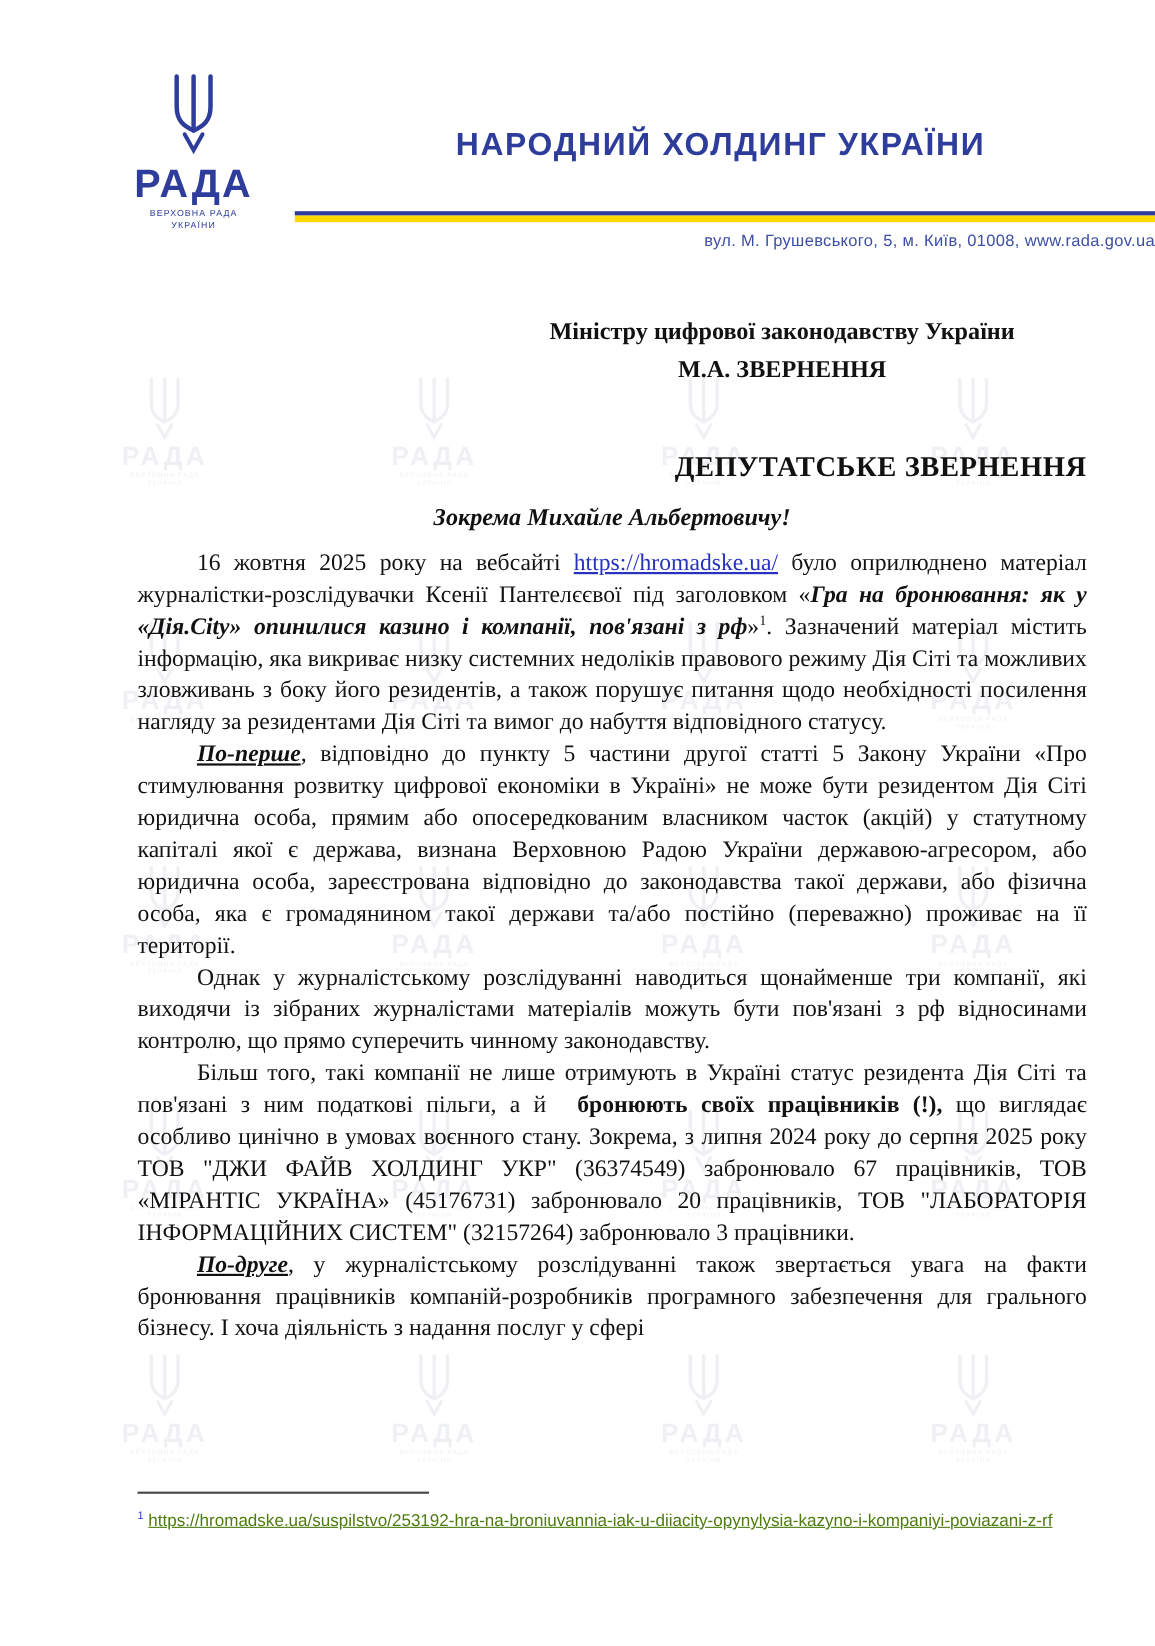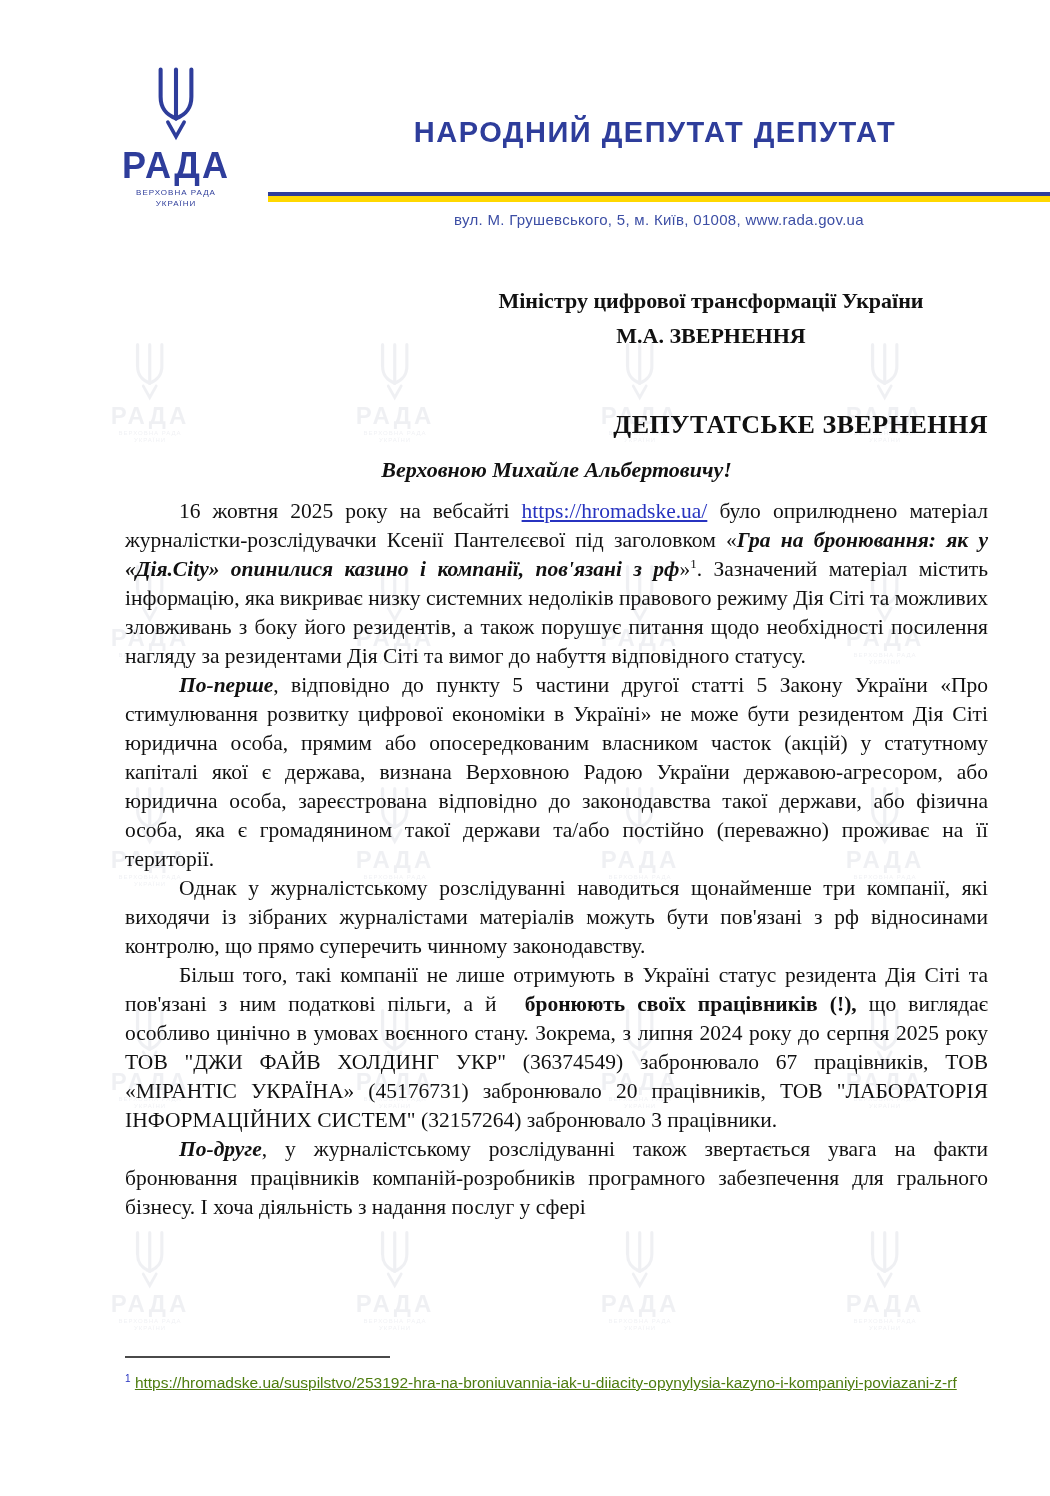--- a/index.html
+++ b/index.html
@@ -45,21 +45,21 @@
     text-align:center;
     font-family:"Liberation Sans", sans-serif;
     font-weight:600;font-size:29px;letter-spacing:1.5px;
     color:#2e3d9b;z-index:2;
   }
   .divider{position:absolute;left:268px;right:0;top:192px;z-index:2;}
   .divider .bar-blue{height:4px;background:#2e3d9b;}
   .divider .bar-yellow{height:6px;background:#ffd800;}
   .header-address{
     position:absolute;left:268px;right:0;top:211px;
-    text-align:center;
+    text-align:right;
     font-family:"Liberation Sans", sans-serif;
     font-size:15px;letter-spacing:0.3px;
     color:#3c4ea5;z-index:2;
   }
   
   .recipient{
     position:absolute;left:430px;right:58px;top:283px;
     text-align:center;font-weight:bold;font-size:22px;line-height:35px;
     z-index:2;
   }
@@ -74,21 +74,21 @@
   .salutation{
     text-align:center;font-weight:bold;font-style:italic;font-size:22px;
     margin:0 0 14px 0;
   }
   .par{
     margin:0;text-align:justify;text-indent:54px;
     font-size:21.5px;line-height:29px;
   }
   .rb{font-weight:bold;margin-left:16px;}
   .rbi{font-weight:bold;font-style:italic;}
-  .rbiu{font-weight:bold;font-style:italic;}
+  .rbiu{font-weight:bold;font-style:italic;text-decoration:underline;}
   .rsup{font-size:13px;line-height:0;vertical-align:super;}
   a.rlink{color:#2733c0;cursor:pointer;}
   
   .footnote{
     position:absolute;left:125px;right:62px;top:1356px;z-index:2;
     font-family:"Liberation Sans", sans-serif;
     font-size:15.5px;line-height:25px;
   }
   .footnote-rule{width:265px;border-top:2px solid #4a4a4a;margin-bottom:8px;}
   .footnote sup{font-size:10px;color:#2733c0;}
@@ -309,37 +309,37 @@
       <path d="M47 4 V34 C47 48 40 54 30 58"></path>
       <path d="M21 62 L30 78 L39 62" stroke-width="4"></path>
     </svg>
     <div class="wordmark">РАДА</div>
     <div class="logo-sub">
       <div>ВЕРХОВНА РАДА</div>
       <div>УКРАЇНИ</div>
     </div>
   </div>
 
-  <div class="header-title">НАРОДНИЙ ДЕПУТАТ ДЕПУТАТ</div>
+  <div class="header-title">НАРОДНИЙ ХОЛДИНГ УКРАЇНИ</div>
 
   <div class="divider">
     <div class="bar-blue"></div>
     <div class="bar-yellow"></div>
   </div>
 
   <div class="header-address">вул. М. Грушевського, 5, м. Київ, 01008,  www.rada.gov.ua</div>
 
   <div class="recipient">
-    <div>Міністру цифрової трансформації України</div>
+    <div>Міністру цифрової законодавству України</div>
     <div>М.А. ЗВЕРНЕННЯ</div>
   </div>
 
   <div class="doc">
     <h1 class="doc-title">ДЕПУТАТСЬКЕ ЗВЕРНЕННЯ</h1>
-    <div class="salutation">Верховною Михайле Альбертовичу!</div>
+    <div class="salutation">Зокрема Михайле Альбертовичу!</div>
     <div id="paragraphs">
         <p class="par"><span class="">16 жовтня 2025 року на вебсайті </span><a href="#" class="rlink">https://hromadske.ua/</a><span class=""> було оприлюднено матеріал журналістки-розслідувачки Ксенії Пантелєєвої під заголовком «</span><span class="rbi">Гра на бронювання: як у «Дія.City» опинилися казино і компанії, пов'язані з рф</span><span class="">»</span><sup class="rsup">1</sup><span class="">. Зазначений матеріал містить інформацію, яка викриває низку системних недоліків правового режиму Дія Сіті та можливих зловживань з боку його резидентів, а також порушує питання щодо необхідності посилення нагляду за резидентами Дія Сіті та вимог до набуття відповідного статусу.</span></p>
         <p class="par"><span class="rbiu">По-перше</span><span class="">, відповідно до пункту 5 частини другої статті 5 Закону України «Про стимулювання розвитку цифрової економіки в Україні» не може бути резидентом Дія Сіті юридична особа, прямим або опосередкованим власником часток (акцій) у статутному капіталі якої є держава, визнана Верховною Радою України державою-агресором, або юридична особа, зареєстрована відповідно до законодавства такої держави, або фізична особа, яка є громадянином такої держави та/або постійно (переважно) проживає на її території.</span></p>
         <p class="par"><span class="">Однак у журналістському розслідуванні наводиться щонайменше три компанії, які виходячи із зібраних журналістами матеріалів можуть бути пов'язані з рф відносинами контролю, що прямо суперечить чинному законодавству.</span></p>
         <p class="par"><span class="">Більш того, такі компанії не лише отримують в Україні статус резидента Дія Сіті та пов'язані з ним податкові пільги, а й </span><span class="rb">бронюють своїх працівників (!),</span><span class=""> що виглядає особливо цинічно в умовах воєнного стану. Зокрема, з липня 2024 року до серпня 2025 року ТОВ "ДЖИ ФАЙВ ХОЛДИНГ УКР" (36374549) забронювало 67 працівників, ТОВ «МІРАНТІС УКРАЇНА» (45176731) забронювало 20 працівників, ТОВ "ЛАБОРАТОРІЯ ІНФОРМАЦІЙНИХ СИСТЕМ" (32157264) забронювало 3 працівники.</span></p>
         <p class="par"><span class="rbiu">По-друге</span><span class="">, у журналістському розслідуванні також звертається увага на факти бронювання працівників компаній-розробників програмного забезпечення для грального бізнесу. І хоча діяльність з надання послуг у сфері</span></p>
       </div>
   </div>
 
   <div class="footnote">

